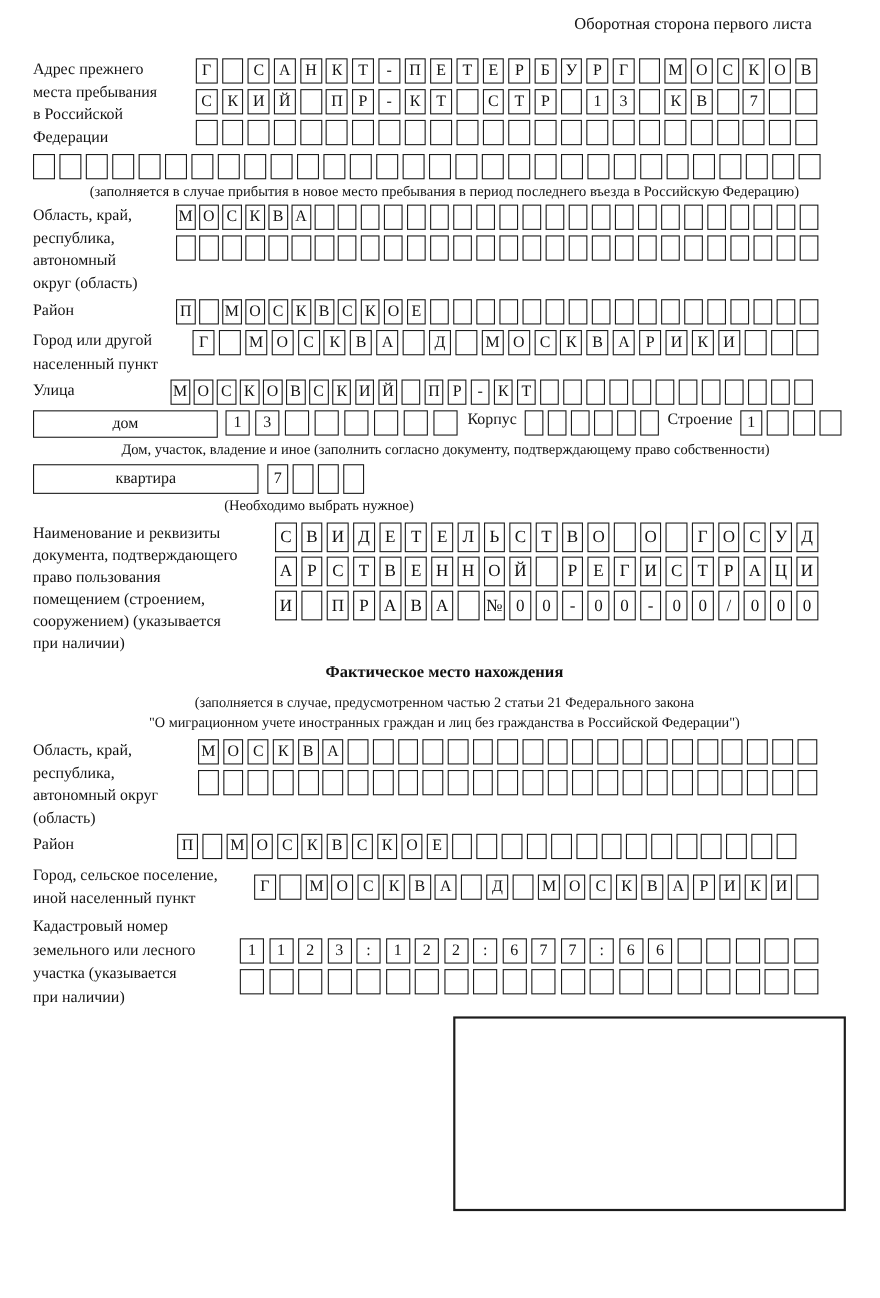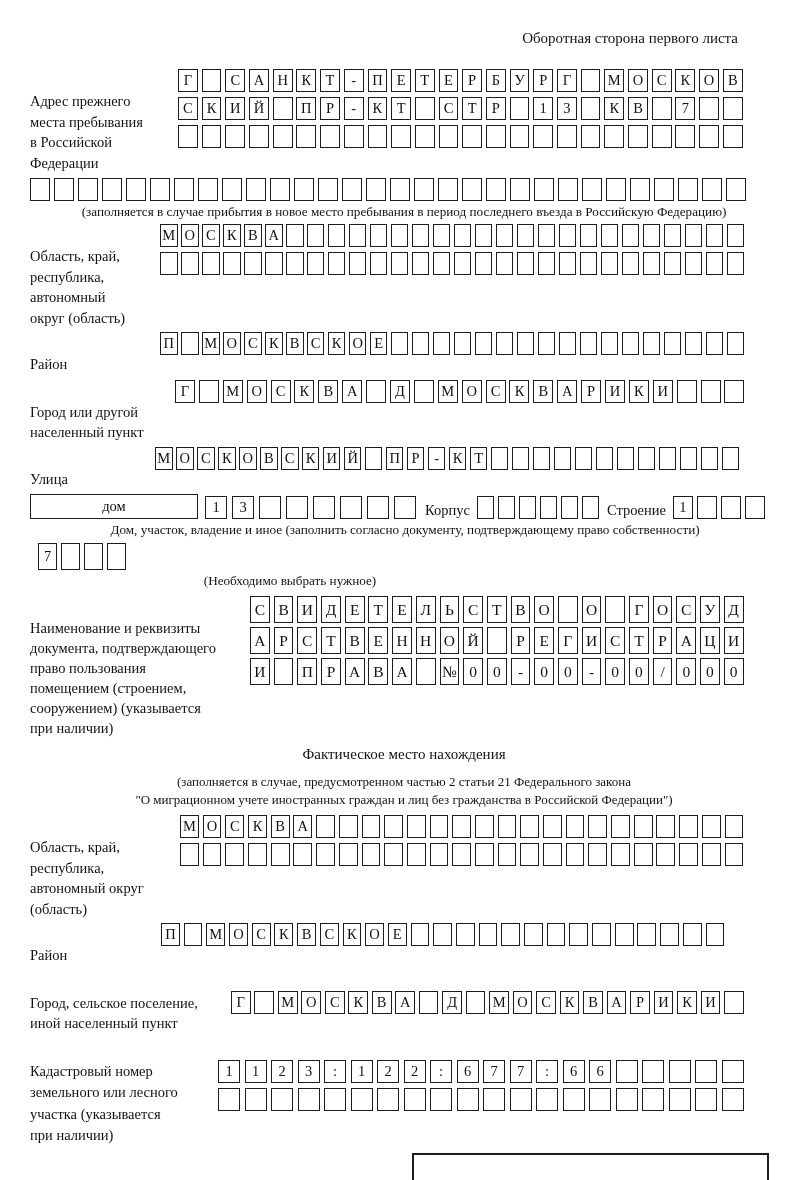--- a/index.html
+++ b/index.html
@@ -1,23 +1,23 @@
 <!DOCTYPE html>
 <html lang="ru"><head>
 <meta charset="utf-8">
 <style>
   html,body{margin:0;padding:0;background:#fff;}
   body{width:800px;height:1180px;overflow:hidden;color:#121212;
        font-family:"Liberation Serif","DejaVu Serif",serif;}
   .page{position:relative;box-sizing:border-box;width:800px;height:893px;
-        padding:30px 22px 0 30px;}
+        padding:14px 22px 0 30px;}
   .top-note{text-align:right;font-size:15px;padding-right:40px;margin-bottom:22px;}
 
   .frow{display:flex;align-items:flex-start;}
-  .flabel{flex:none;font-size:14.5px;line-height:20.5px;white-space:pre-line;margin-top:22px;}
+  .flabel{flex:none;font-size:14.5px;line-height:20.5px;white-space:pre-line;}
   .w148{width:148px}.w130{width:130px}.w145{width:145px}.w125{width:125px}
   .w220{width:220px}.w150{width:150px}.w131{width:131px}.w201{width:201px}.w188{width:188px}
 
   .cellcol{flex:1;min-width:0;}
   .cellrow{display:flex;margin-bottom:5px;font-size:14.5px;}
   .cell{box-sizing:border-box;flex:none;display:inline-flex;align-items:center;
         justify-content:center;border:1.6px solid #1c1c1c;background:#fff;
         width:var(--cw,19.8px);height:var(--ch,23px);margin-right:var(--mr,3.9px);
         font-size:inherit;line-height:1;}
   .cA{--cw:19.8px;--mr:3.9px;}
@@ -28,24 +28,24 @@
   .cReg2{--cw:18.8px;--mr:3.9px;}
   .cCity2{--cw:19.6px;--mr:3.9px;}
   .cKad{--cw:22px;--mr:4.5px;}
   .cKv{--cw:19px;--mr:4px;}
   .cHouse{--cw:22px;--mr:5px;}
   .cKor{--cw:17.5px;--mr:3.5px;}
   .cStr{--cw:20px;--mr:4px;}
 
   .center-note{font-size:13.2px;text-align:center;margin:0 0 4px;}
   .sec-title{font-weight:bold;font-size:15.5px;text-align:center;margin:2px 0 8px;}
-  .sub-title{font-weight:normal;font-size:15px;text-align:center;margin:8px 0 10px;}
+  .sub-title{font-weight:bold;font-size:15px;text-align:center;margin:8px 0 10px;}
   .small-note{font-size:13.2px;margin:0 0 5px 2px;text-align:center;}
 
-  .house-row{display:flex;align-items:flex-end;margin-bottom:3px;font-size:14.5px;}
+  .house-row{display:flex;align-items:flex-start;margin-bottom:3px;font-size:14.5px;}
   .wide-box{box-sizing:border-box;border:1.6px solid #1c1c1c;height:25px;flex:none;
             display:flex;align-items:center;justify-content:center;font-size:14.5px;}
   .inline-cap{flex:none;margin:0 7px 0 4px;}
 
   .stay-row{display:flex;align-items:center;font-size:14.5px;margin-bottom:3px;}
   .checkbox{box-sizing:border-box;border:1.6px solid #1c1c1c;width:21px;height:24px;
             flex:none;display:inline-flex;align-items:center;justify-content:center;
             font-size:14px;}
   .choose-note{font-size:13.2px;width:520px;text-align:center;margin:0 0 7px;}
 
@@ -383,20 +383,21 @@
     <div class="cellrow cStr mb0">
         <span class="cell">1</span>
         <span class="cell"></span>
         <span class="cell"></span>
         <span class="cell"></span>
       </div>
   </div>
   <div class="small-note">Дом, участок, владение и иное (заполнить согласно документу, подтверждающему право собственности)</div>
 
   <div class="house-row">
+    <div class="wide-box" style="width:205px;height:27px;">квартира</div>
     <div class="cellrow cKv mb0" style="margin-left:8px;--ch:27px;">
         <span class="cell">7</span>
         <span class="cell"></span>
         <span class="cell"></span>
         <span class="cell"></span>
       </div>
   </div>
 
   <div class="choose-note">(Необходимо выбрать нужное)</div>
 

